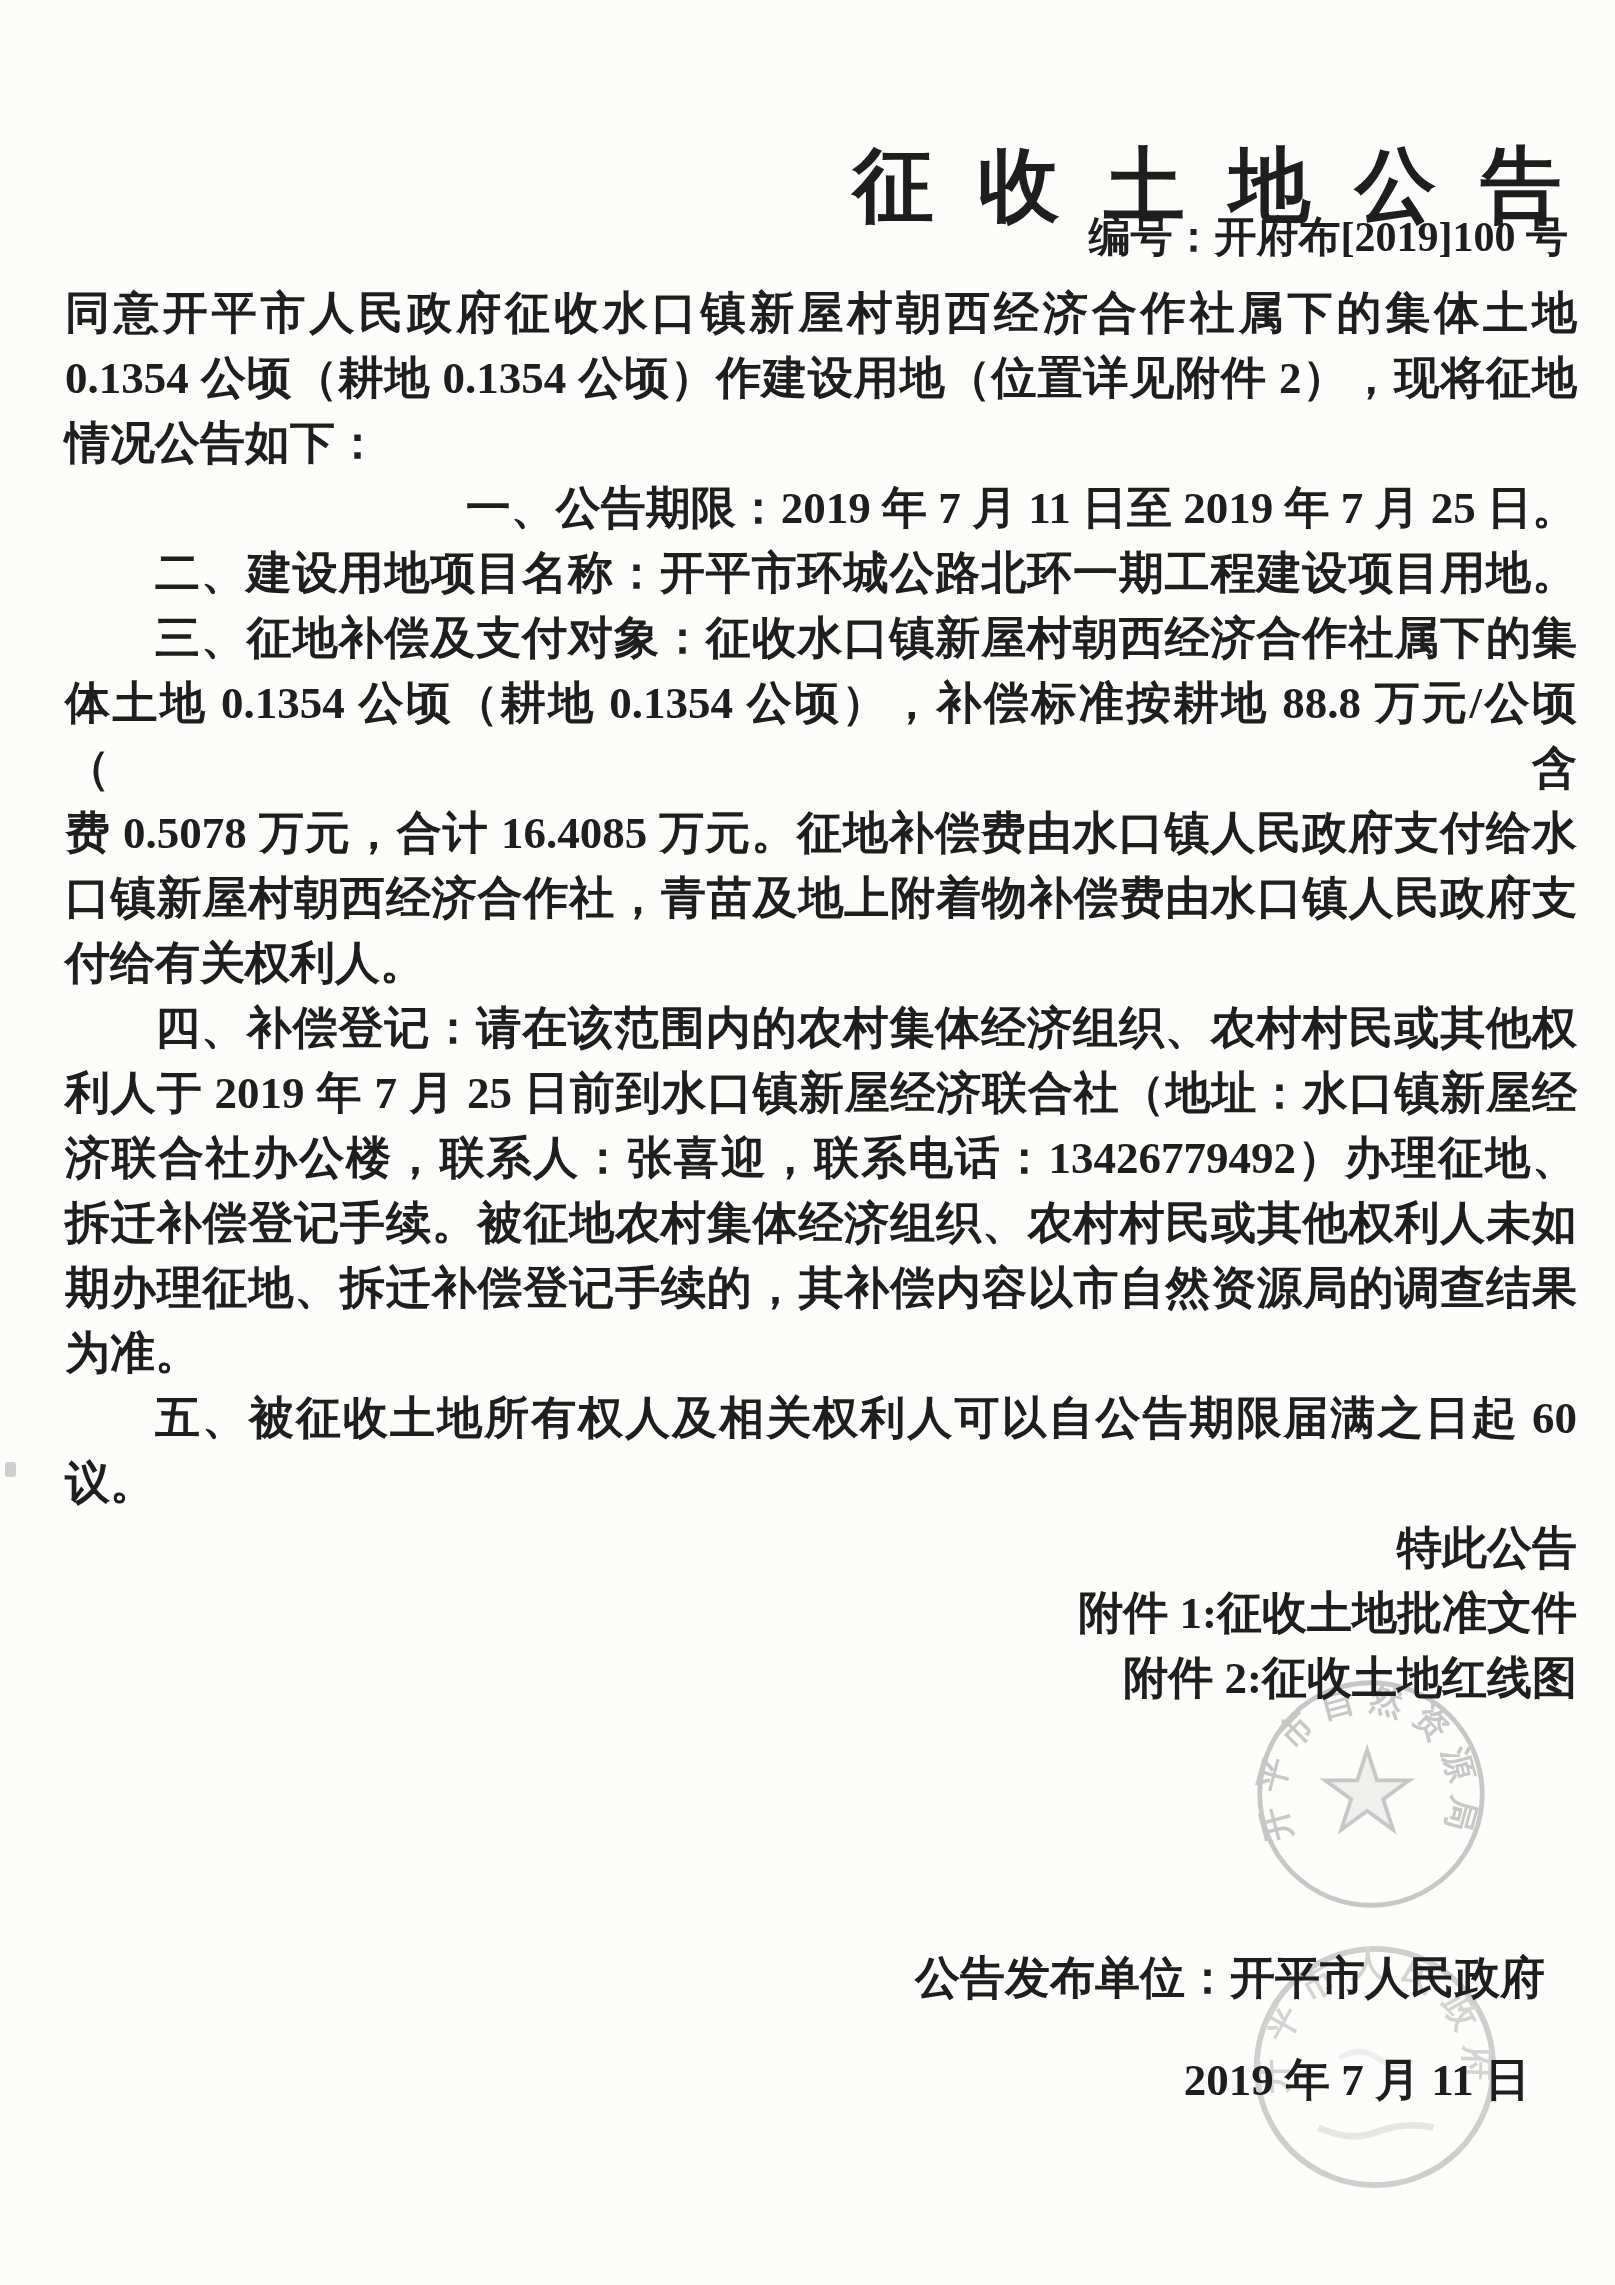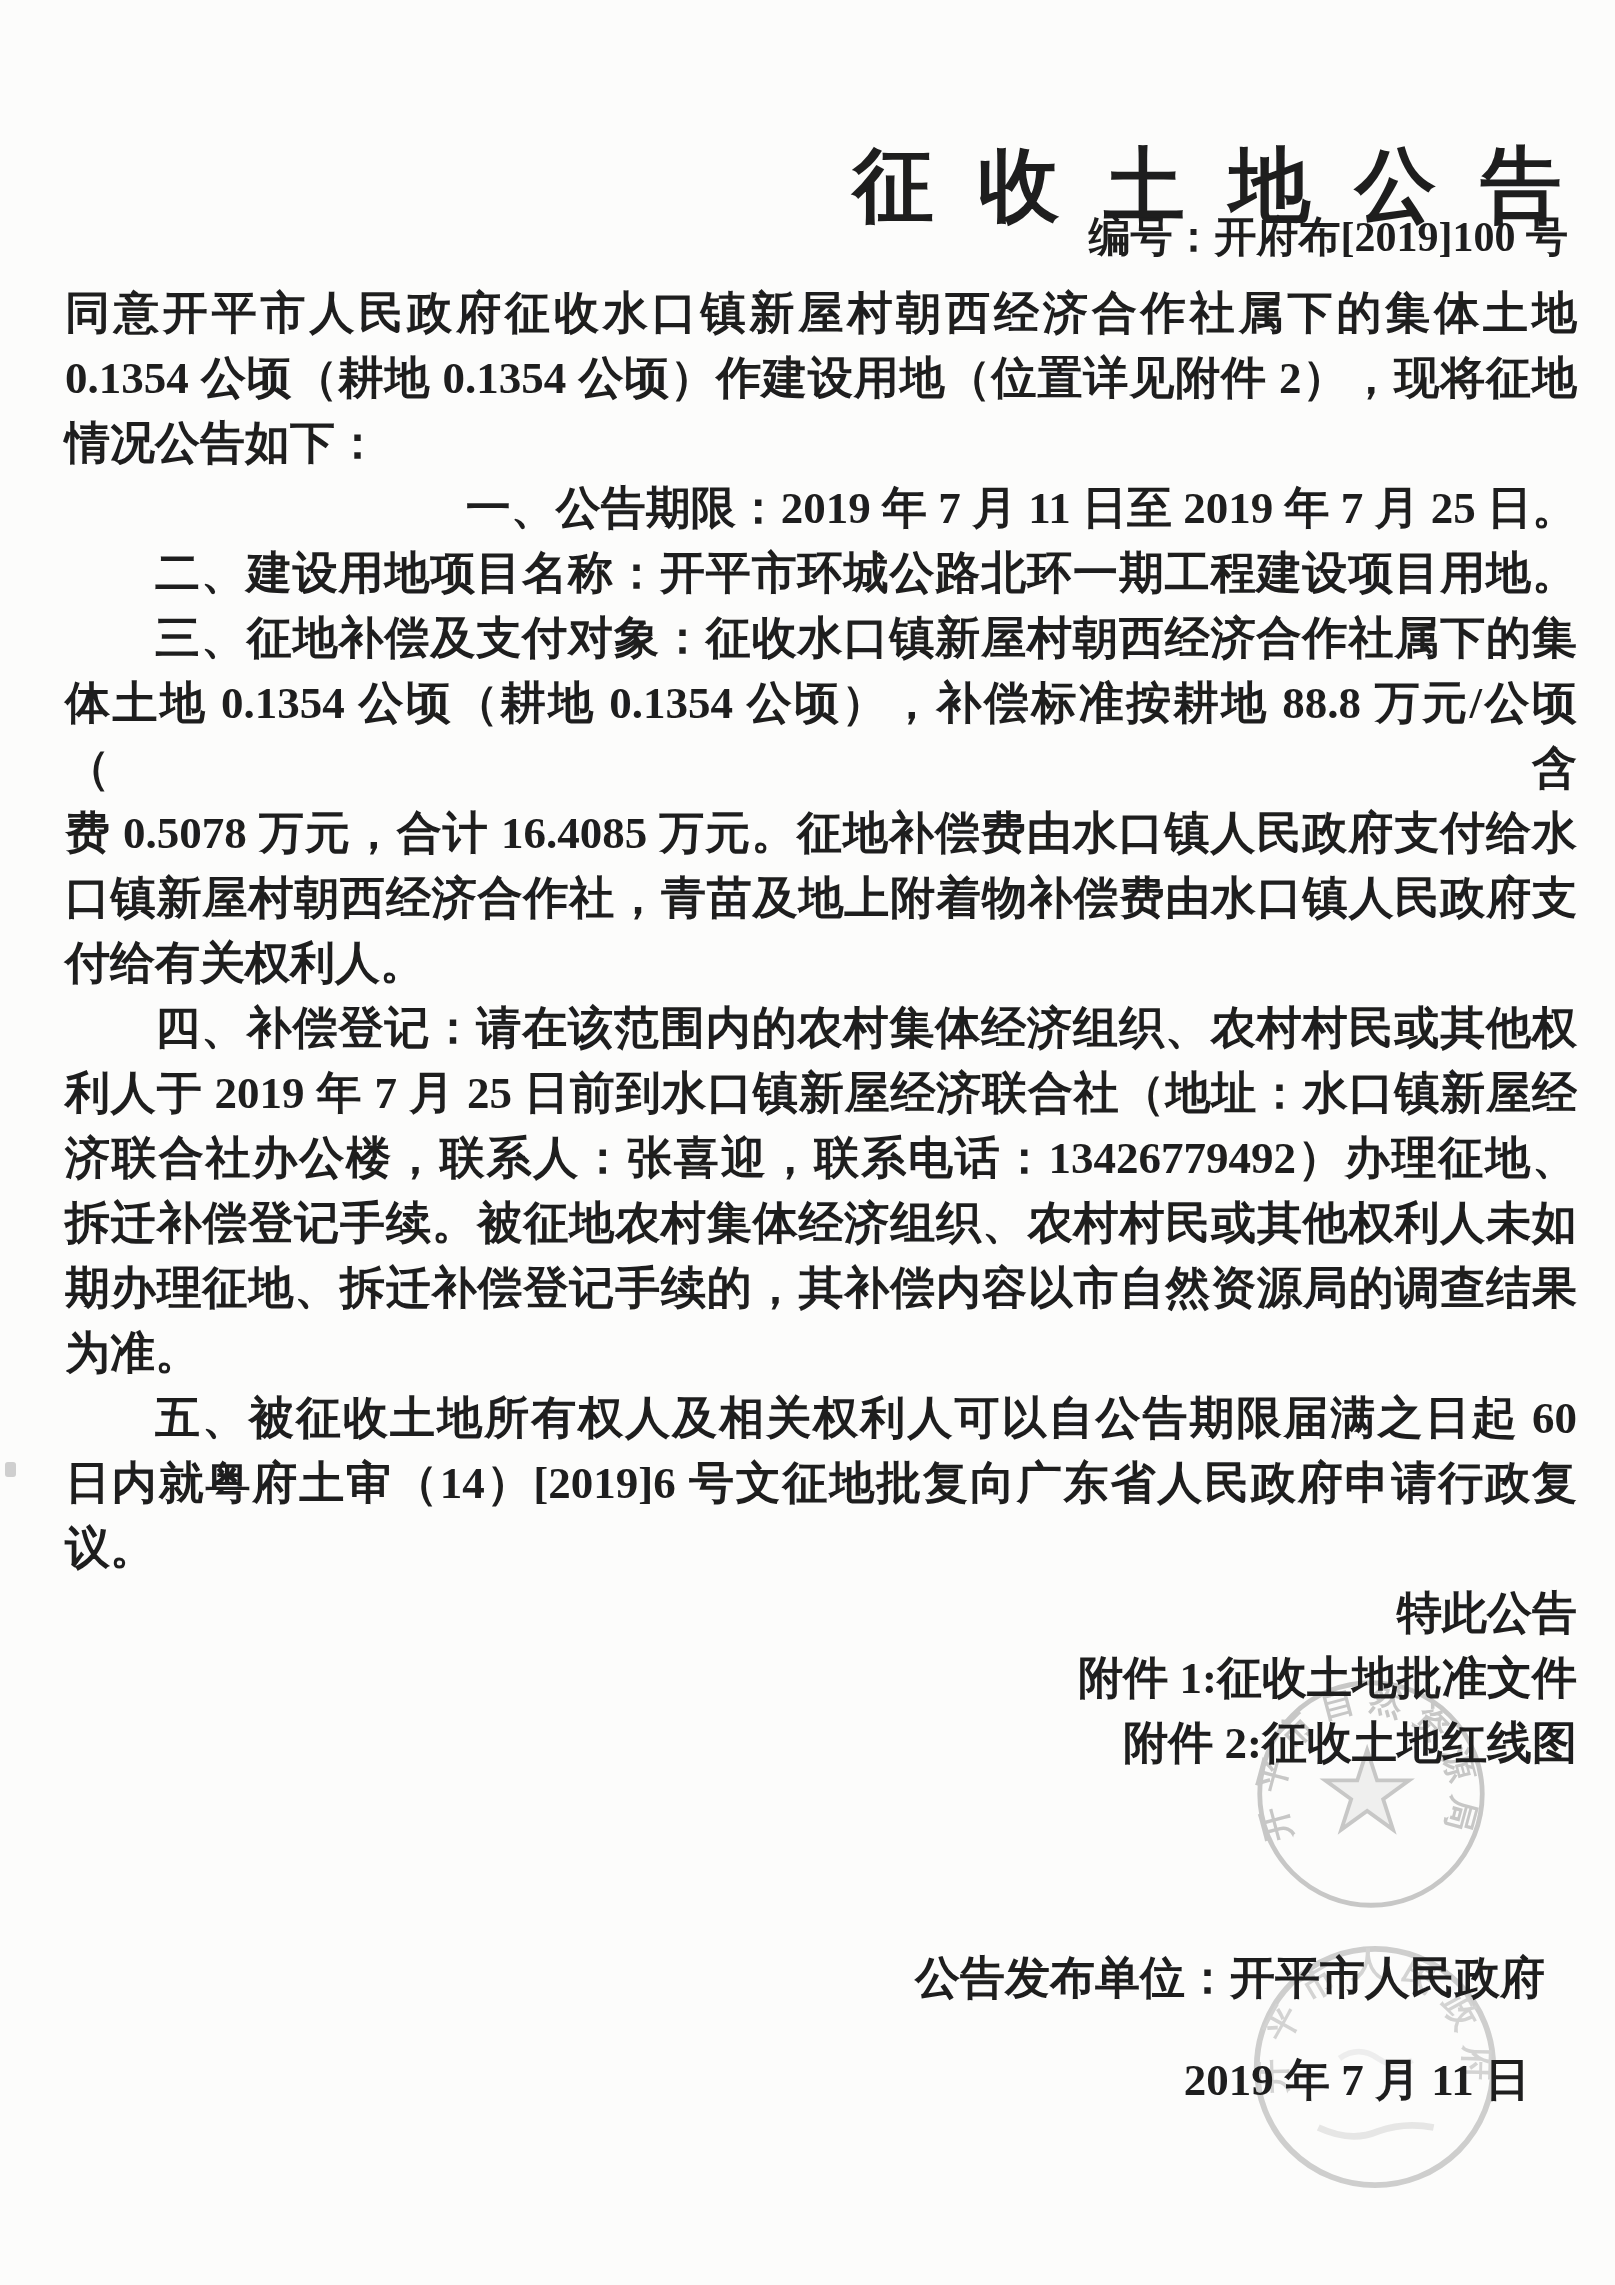--- a/index.html
+++ b/index.html
@@ -95,21 +95,20 @@
     <div class="line just">费 0.5078 万元，合计 16.4085 万元。征地补偿费由水口镇人民政府支付给水</div>
     <div class="line just">口镇新屋村朝西经济合作社，青苗及地上附着物补偿费由水口镇人民政府支</div>
     <div class="line">付给有关权利人。</div>
     <div class="line indent just">四、补偿登记：请在该范围内的农村集体经济组织、农村村民或其他权</div>
     <div class="line just">利人于 2019 年 7 月 25 日前到水口镇新屋经济联合社（地址：水口镇新屋经</div>
     <div class="line just">济联合社办公楼，联系人：张喜迎，联系电话：13426779492）办理征地、</div>
     <div class="line just">拆迁补偿登记手续。被征地农村集体经济组织、农村村民或其他权利人未如</div>
     <div class="line just">期办理征地、拆迁补偿登记手续的，其补偿内容以市自然资源局的调查结果</div>
     <div class="line">为准。</div>
     <div class="line indent just">五、被征收土地所有权人及相关权利人可以自公告期限届满之日起 60</div>
-    <div class="line just">日内就粤府土审（14）[2019]6 号文征地批复向广东省人民政府申请行政复</div>
     <div class="line">议。</div>
     <div class="line indent">特此公告</div>
     <div class="line indent">附件 1:征收土地批准文件</div>
     <div class="line indent">附件 2:征收土地红线图</div>
   </div>
 
   <div class="sig sig2">公告发布单位：开平市人民政府</div>
   <div class="sig sigdate">2019 年 7 月 11 日</div>
 
 </div>

